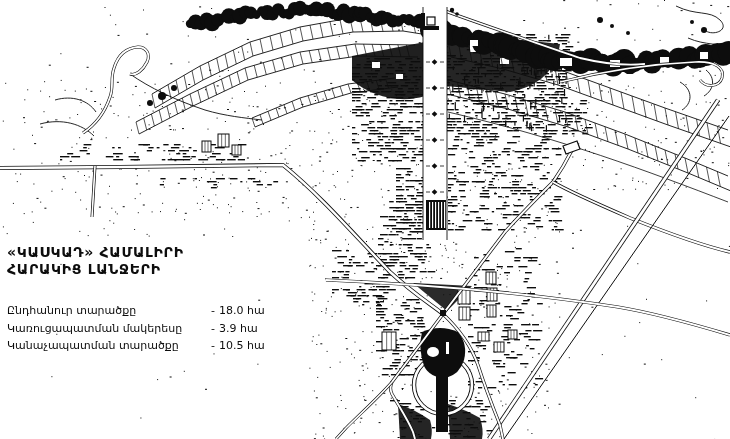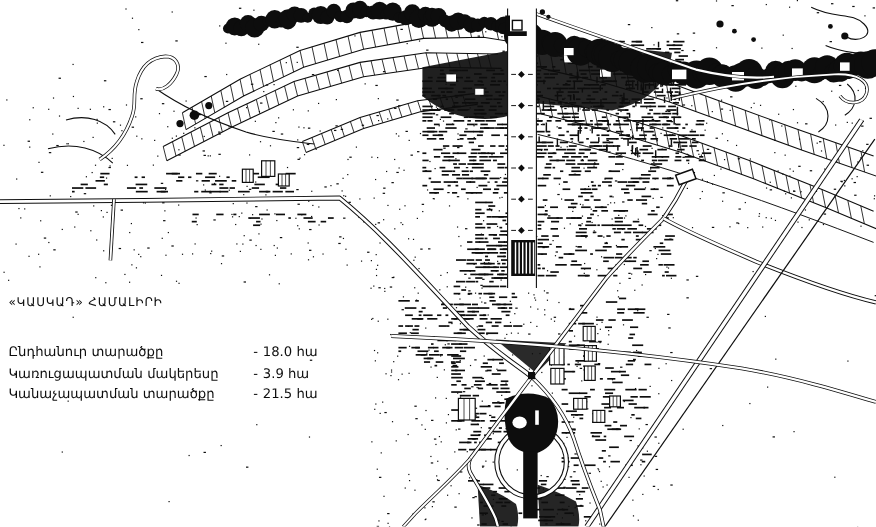--- a/index.html
+++ b/index.html
@@ -5,21 +5,21 @@
   html,body{margin:0;padding:0;background:#ffffff;}
   .stage{
     position:relative;width:730px;height:439px;overflow:hidden;
     background:#ffffff;font-family:"DejaVu Sans",sans-serif;color:#101010;
   }
   .stage svg{position:absolute;left:0;top:0;}
   .text-block{
     position:absolute;left:7px;top:244px;z-index:5;
     background:transparent;color:#0d0d0d;
   }
-  .plan-title{margin:0;font-size:10px;font-weight:400;letter-spacing:.7px;line-height:17px;}
+  .plan-title{margin:0;font-size:14px;font-weight:700;letter-spacing:.7px;line-height:17px;}
   .plan-title span{display:block;white-space:nowrap;}
   .legend{margin-top:24px;font-size:11px;line-height:17.5px;}
   .legend-row{white-space:nowrap;}
   .legend-label{display:inline-block;width:200px;}
   .legend-sep{display:inline-block;width:12px;text-align:center;}
   .legend-value{display:inline-block;}
 </style>
 </head>
 <body>
 
@@ -2914,26 +2914,27 @@
         <path d="M421,13 h4 v13 h14 v4 h-18 Z" fill="#0d0d0d"></path>
         <rect x="427" y="17" width="8" height="8" fill="#ffffff" stroke="#0d0d0d" stroke-width="1.2"></rect>
         <circle cx="452" cy="10" r="2.2" fill="#0d0d0d"></circle>
         <circle cx="457" cy="14" r="1.8" fill="#0d0d0d"></circle>
       </g>
   </svg>
 
   <div class="text-block">
     <h1 class="plan-title">
       <span>«ԿԱՍԿԱԴ» ՀԱՄԱԼԻՐԻ</span>
+      <span>ՀԱՐԱԿԻՑ ԼԱՆՋԵՐԻ</span>
     </h1>
     <div class="legend">
       <div class="legend-row">
         <span class="legend-label">Ընդհանուր տարածքը</span><span class="legend-sep">-</span><span class="legend-value">18.0 հա</span>
       </div>
       <div class="legend-row">
         <span class="legend-label">Կառուցապատման մակերեսը</span><span class="legend-sep">-</span><span class="legend-value">3.9 հա</span>
       </div>
       <div class="legend-row">
-        <span class="legend-label">Կանաչապատման տարածքը</span><span class="legend-sep">-</span><span class="legend-value">21.5 հա</span>
+        <span class="legend-label">Կանաչապատման տարածքը</span><span class="legend-sep">-</span><span class="legend-value">10.5 հա</span>
       </div>
     </div>
   </div>
 </div>
 
 </body></html>

